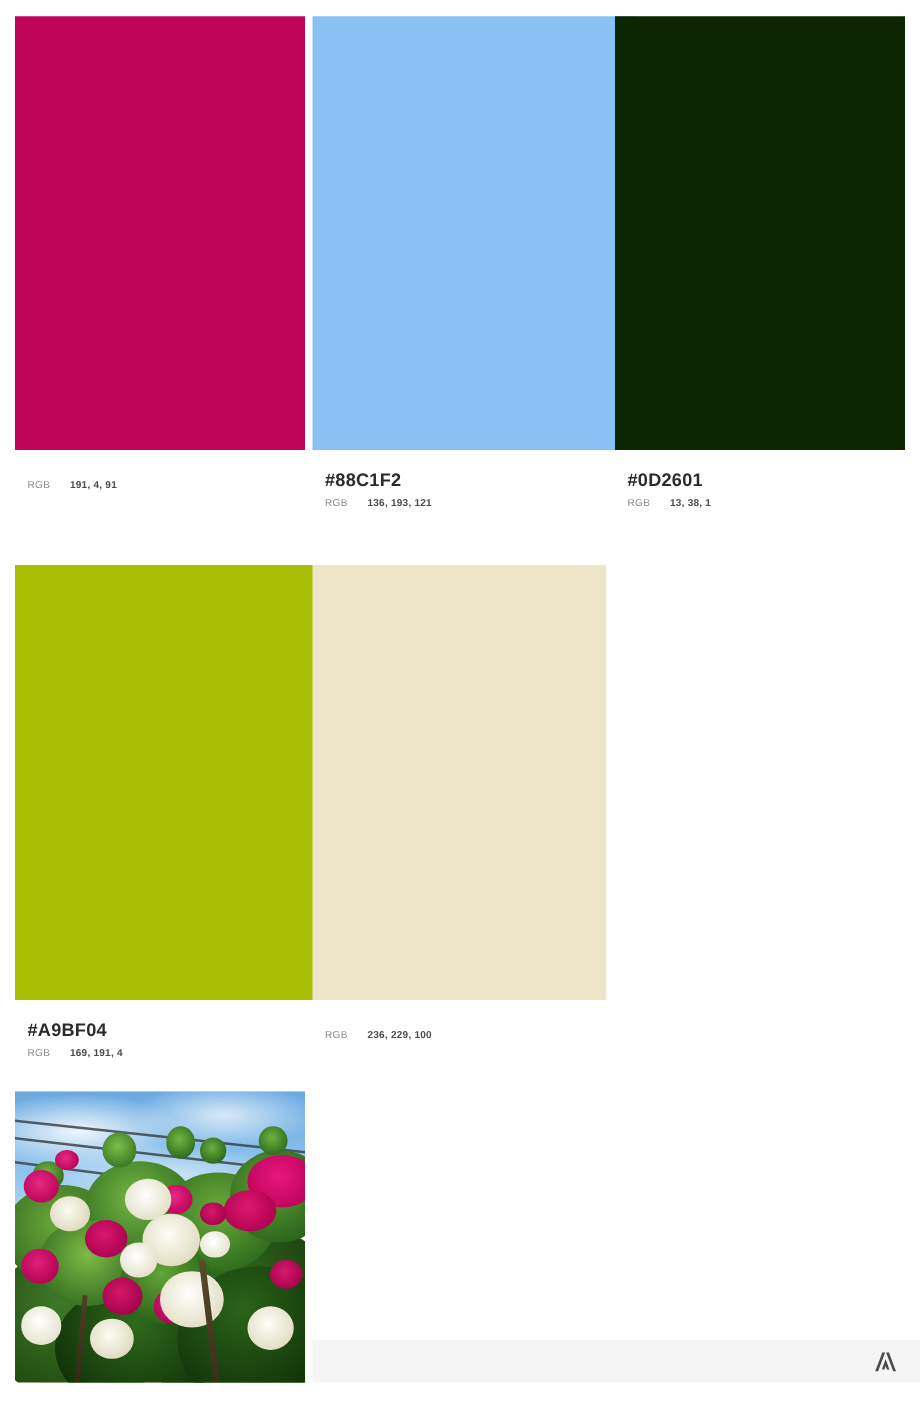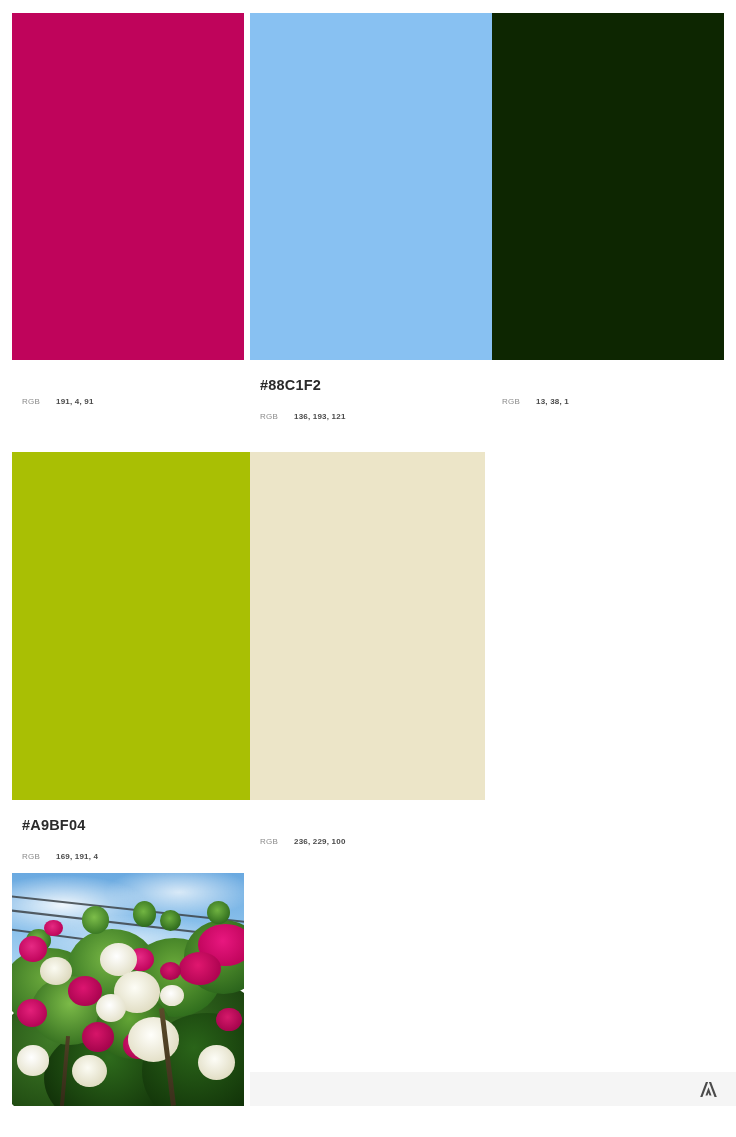--- a/index.html
+++ b/index.html
@@ -31,21 +31,21 @@
   .hex-label {
     font-size: 14.5px;
     font-weight: bold;
     color: #2b2b2b;
     letter-spacing: .2px;
     padding-left: 10px;
     line-height: 1;
   }
 
   .rgb-row {
-    margin-top: 19px;
+    margin-top: 5px;
     padding-left: 10px;
     display: flex;
     align-items: baseline;
   }
 
   .rgb-tag {
     font-size: 8px;
     color: #8a8a8a;
     width: 34px;
     flex: none;
@@ -162,20 +162,21 @@
       <div class="rgb-row">
         <span class="rgb-tag">RGB</span>
         <span class="rgb-values">136, 193, 121</span>
       </div>
     </div>
   </div>
 
   <div class="swatch-card" id="card-3">
     <div class="swatch-chip" style="background:#0D2601"></div>
     <div class="swatch-meta">
+      <div class="hex-label">#0D2601</div>
       <div class="rgb-row">
         <span class="rgb-tag">RGB</span>
         <span class="rgb-values">13, 38, 1</span>
       </div>
     </div>
   </div>
 
   <div class="swatch-card" id="card-4">
     <div class="swatch-chip" style="background:#A9BF04"></div>
     <div class="swatch-meta">

